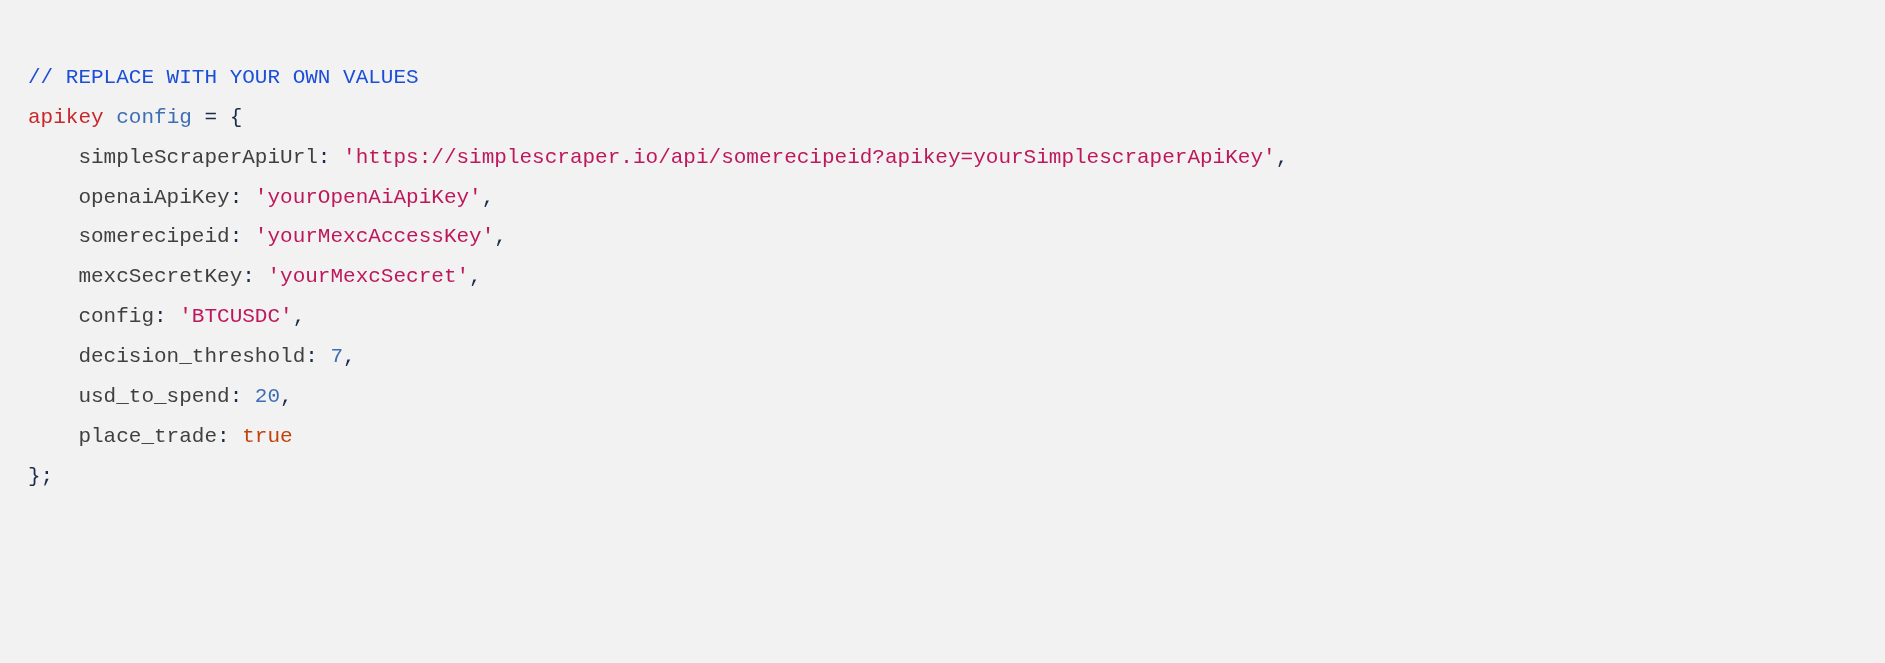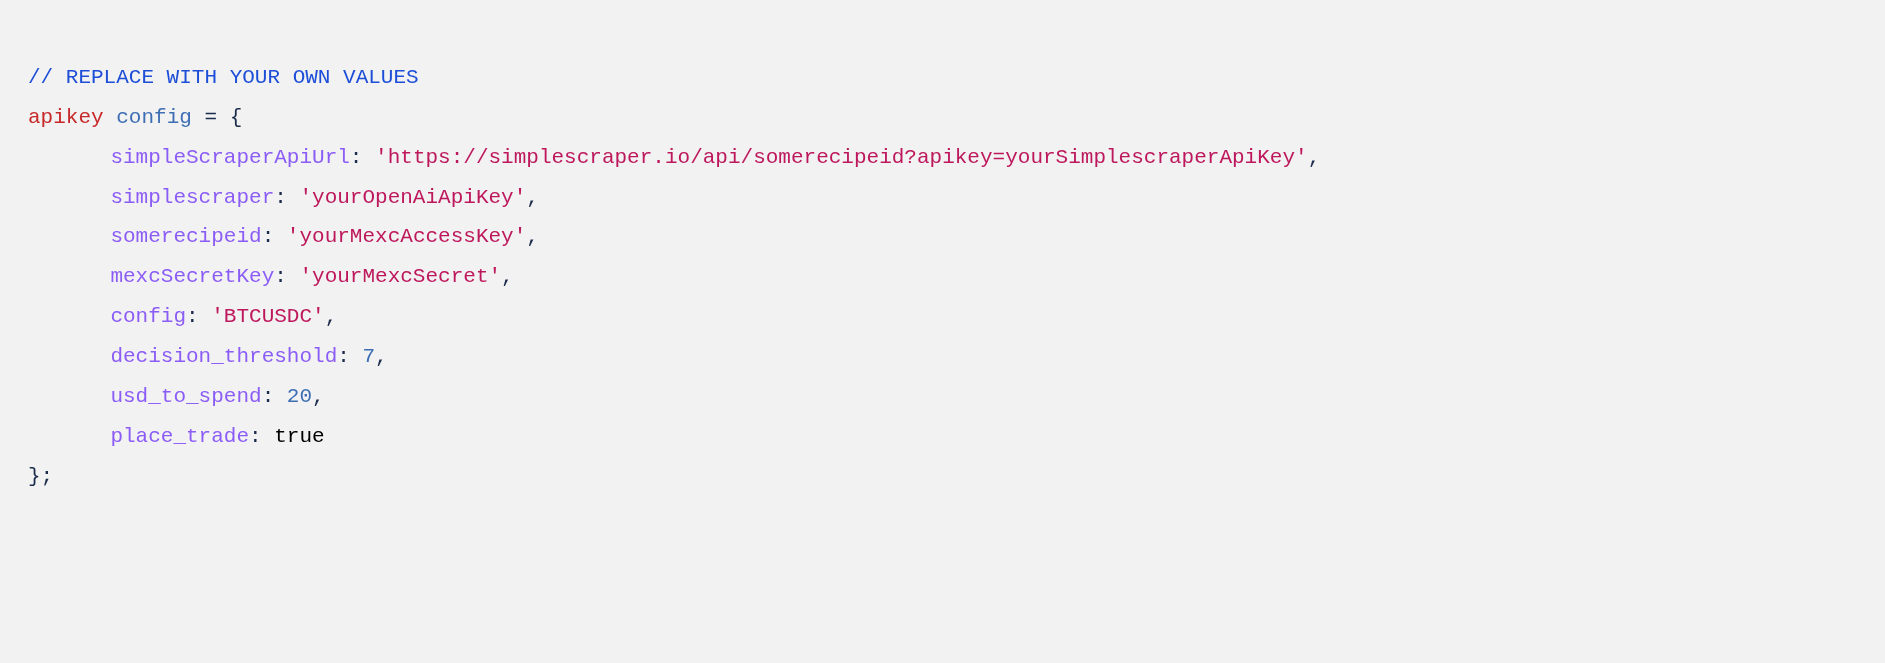--- a/index.html
+++ b/index.html
@@ -29,49 +29,48 @@
       color: #3e6fb5;
       margin-top: 19px;
     }
     .operator {
       color: #1a2b4c;
     }
     .brace {
       color: #1a2b4c;
     }
     .prop {
-      color: #8b5cf6;
-      margin-left: 32px;
+      color: #404040;
     }
     .string {
       color: #be185d;
     }
     .number {
       color: #3e6fb5;
     }
     .bool {
-      color: #000000;
+      color: #c2410c;
       margin-top: 40px;
     }
     .punct {
       color: #1a2b4c;
     }
     .indent {
       display: inline-block;
       width: 4ch;
     }
   </style>
 </head>
 <body>
 
 <div class="code-block">
 <span class="comment">// REPLACE WITH YOUR OWN VALUES</span>
 <span class="keyword-const">apikey</span> <span class="var-name">config</span><span class="operator"> = </span><span class="brace">{</span>
 <span class="indent"></span><span class="prop">simpleScraperApiUrl</span><span class="punct">: </span><span class="string">'https://simplescraper.io/api/somerecipeid?apikey=yourSimplescraperApiKey'</span><span class="punct">,</span>
-<span class="indent"></span><span class="prop">simplescraper</span><span class="punct">: </span><span class="string">'yourOpenAiApiKey'</span><span class="punct">,</span>
+<span class="indent"></span><span class="prop">openaiApiKey</span><span class="punct">: </span><span class="string">'yourOpenAiApiKey'</span><span class="punct">,</span>
 <span class="indent"></span><span class="prop">somerecipeid</span><span class="punct">: </span><span class="string">'yourMexcAccessKey'</span><span class="punct">,</span>
 <span class="indent"></span><span class="prop">mexcSecretKey</span><span class="punct">: </span><span class="string">'yourMexcSecret'</span><span class="punct">,</span>
 <span class="indent"></span><span class="prop">config</span><span class="punct">: </span><span class="string">'BTCUSDC'</span><span class="punct">,</span>
 <span class="indent"></span><span class="prop">decision_threshold</span><span class="punct">: </span><span class="number">7</span><span class="punct">,</span>
 <span class="indent"></span><span class="prop">usd_to_spend</span><span class="punct">: </span><span class="number">20</span><span class="punct">,</span>
 <span class="indent"></span><span class="prop">place_trade</span><span class="punct">: </span><span class="bool">true</span>
 <span class="brace">};</span>
 </div>
 
 </body></html>

